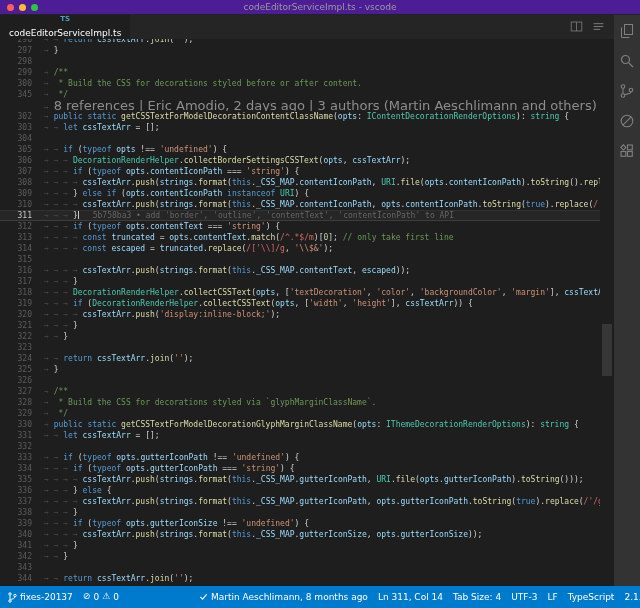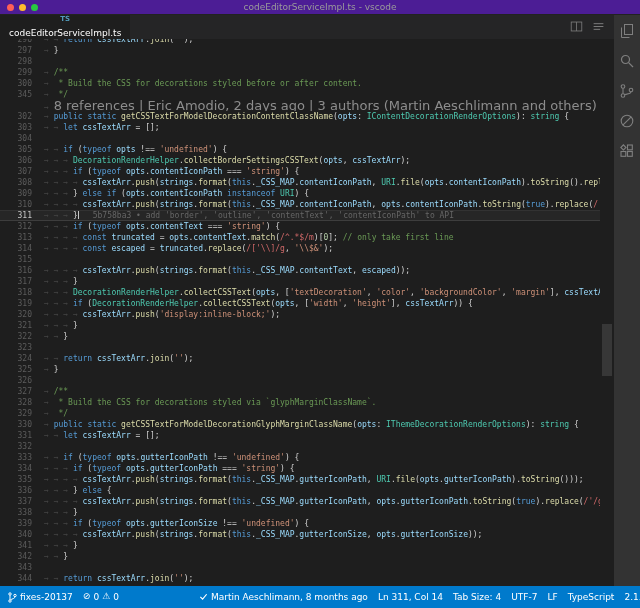--- a/index.html
+++ b/index.html
@@ -200,21 +200,21 @@
     <span class="sb-item sb-blame">
       <svg width="9" height="9" viewBox="0 0 10 10" fill="none" stroke="#ffffff" stroke-width="1.3">
         <path d="M1.5 5.5L4 8l4.5-5.5"></path>
       </svg>
       <span>Martin Aeschlimann, 8 months ago</span>
     </span>
     <span class="sb-right">
       <span id="status-right-items" style="display:flex;gap:10px;align-items:center">
           <span class="sb-item">Ln 311, Col 14</span>
           <span class="sb-item">Tab Size: 4</span>
-          <span class="sb-item">UTF-7</span>
+          <span class="sb-item">UTF-3</span>
           <span class="sb-item">LF</span>
           <span class="sb-item">TypeScript</span>
           <span class="sb-item">2.1.6</span>
         </span>
 
     </span>
   </div>
 
 </div>
 

